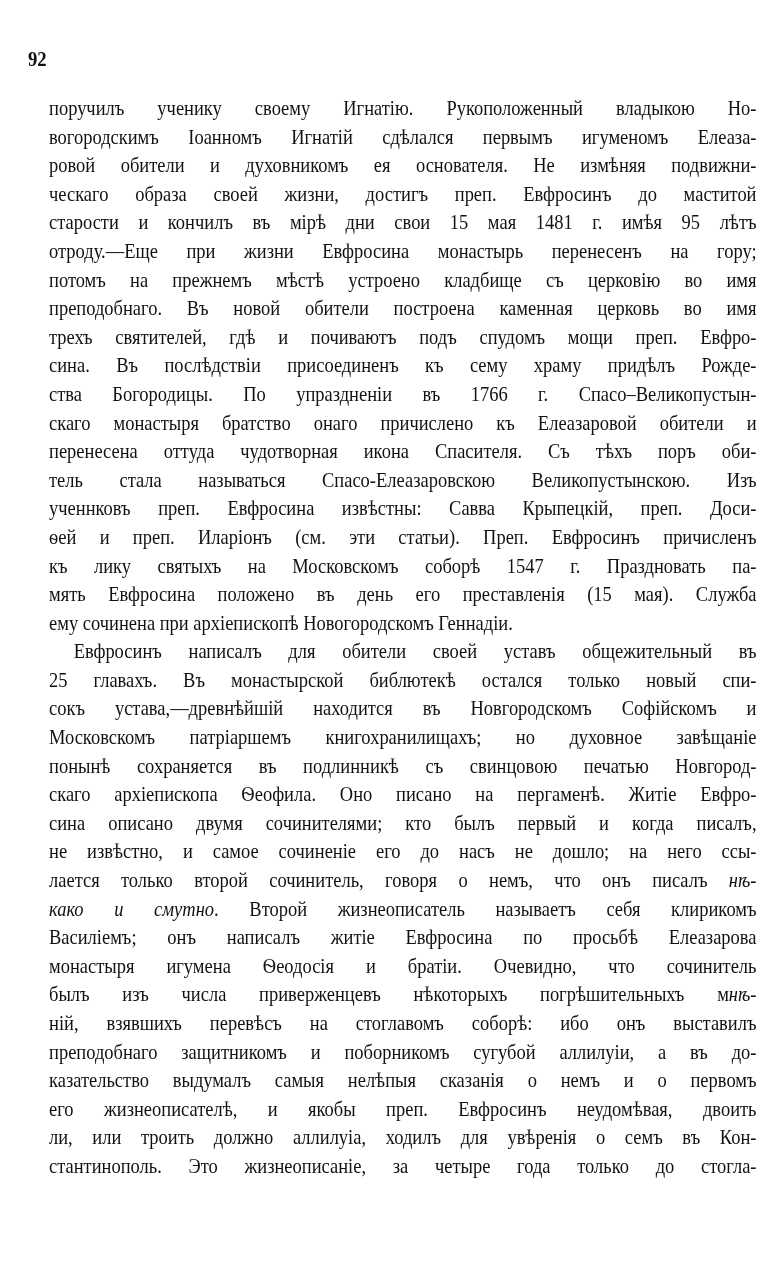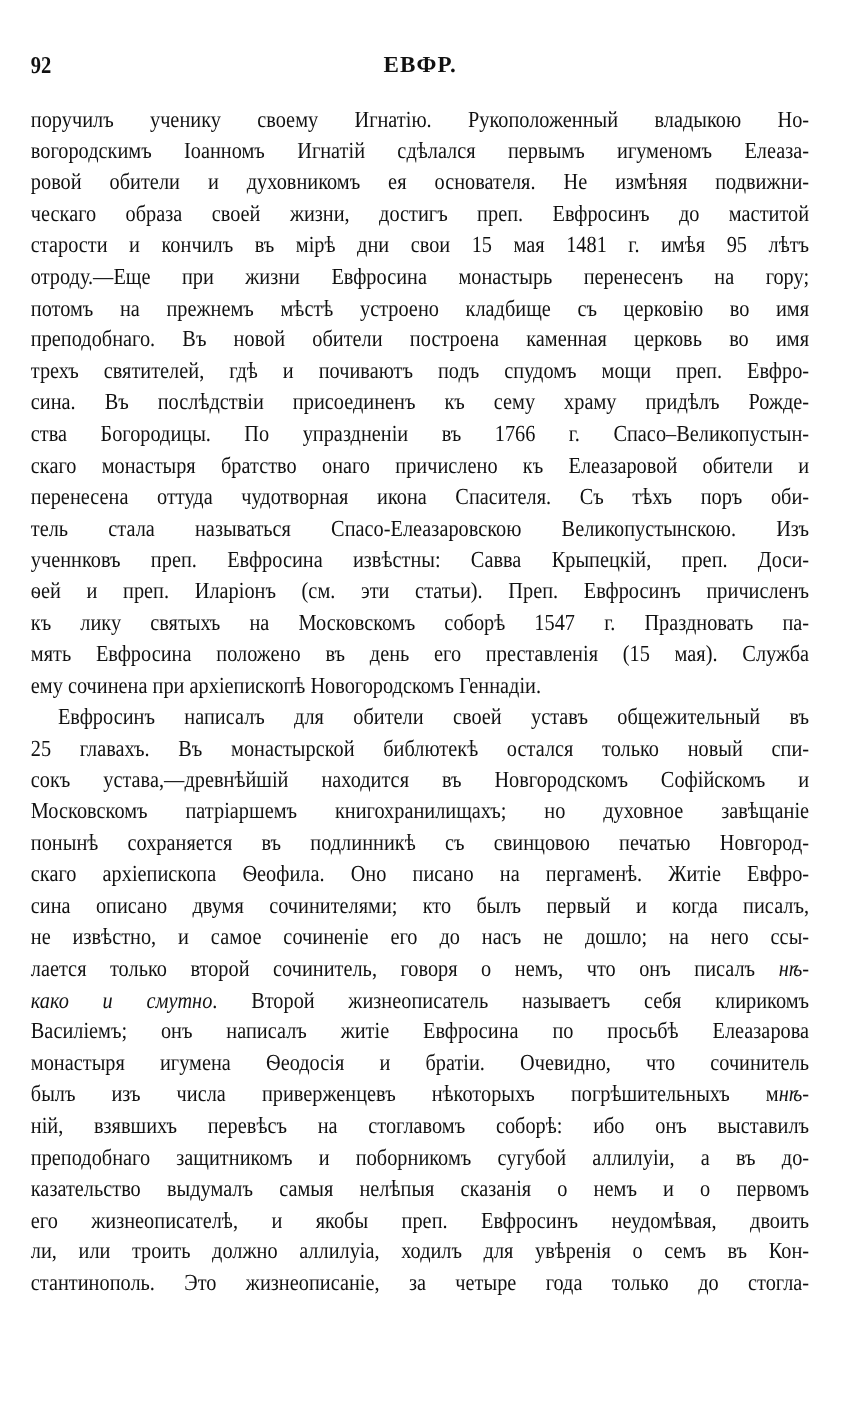--- a/index.html
+++ b/index.html
@@ -37,21 +37,21 @@
       right: 0;
       top: 0;
       text-align: center;
       font-size: 21px;
       font-weight: bold;
       letter-spacing: 1px;
     }
     .body-text {
       position: absolute;
       top: 94px;
-      left: 28px;
+      left: 49px;
       width: 708px;
     }
     .line {
       display: block;
       height: 28.6px;
       line-height: 28.6px;
       font-size: 21px;
       white-space: nowrap;
       text-align: justify;
       text-align-last: justify;
@@ -68,21 +68,20 @@
     }
     .it {
       font-style: italic;
     }
   </style>
 </head>
 <body>
 
 <div class="page-header">
   <span class="page-number">92</span>
-  <div class="running-head">ЕВФР.</div>
 </div>
 
 <div class="body-text">
   <div>
     <span class="line">поручилъ ученику своему Игнатію. Рукоположенный владыкою Но-</span>
     <span class="line">вогородскимъ Іоанномъ Игнатій сдѣлался первымъ игуменомъ Елеаза-</span>
     <span class="line">ровой обители и духовникомъ ея основателя. Не измѣняя подвижни-</span>
     <span class="line">ческаго образа своей жизни, достигъ преп. Евфросинъ до маститой</span>
     <span class="line">старости и кончилъ въ мірѣ дни свои 15 мая 1481 г. имѣя 95 лѣтъ</span>
     <span class="line">отроду.—Еще при жизни Евфросина монастырь перенесенъ на гору;</span>

